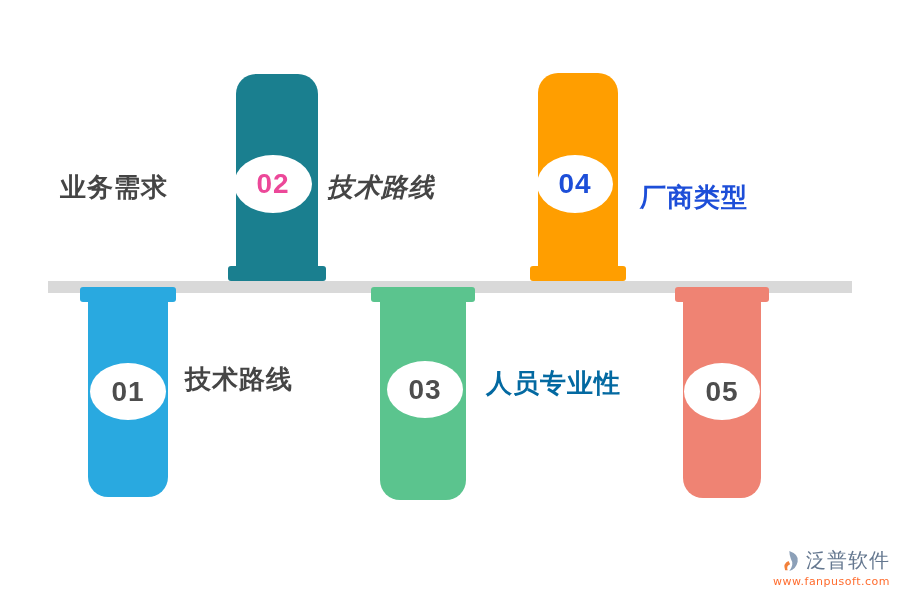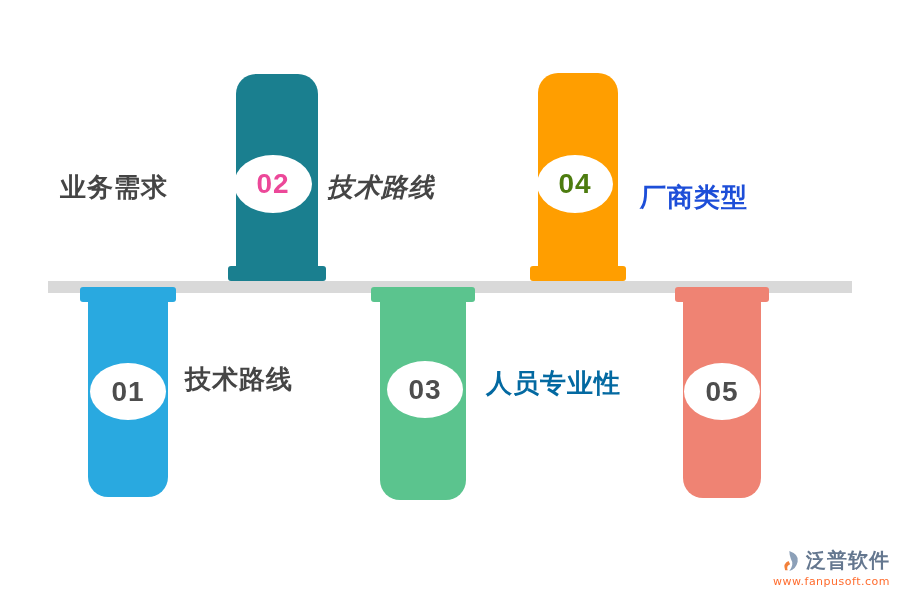--- a/index.html
+++ b/index.html
@@ -85,21 +85,21 @@
     text-align: right;
   }
   .wm-row {
     display: flex;
     align-items: center;
     justify-content: flex-end;
     gap: 5px;
   }
   .wm-brand {
     font-size: 20px;
-    font-weight: 700;
+    font-weight: 400;
     letter-spacing: 1px;
   }
   .wm-url {
     font-size: 11px;
     margin-top: 1px;
     letter-spacing: 0.5px;
   }
 </style>
 </head>
 <body>
@@ -134,21 +134,21 @@
     <div class="ellipse e3">
       <span class="num" style="color: rgb(77, 77, 77);">03</span>
     </div>
     <span class="zh-label l3" style="color: #0369a1;">人员专业性</span>
   </div>
 
   <div>
     <div class="flange f4" style="background-color: rgb(255, 158, 0);"></div>
     <div class="bar b4" style="background-color: rgb(255, 158, 0);"></div>
     <div class="ellipse e4">
-      <span class="num" style="color: #4d7c0f;">04</span>
+      <span class="num" style="color: #1d4ed8;">04</span>
     </div>
     <span class="zh-label l4" style="color: #1d4ed8;">厂商类型</span>
   </div>
 
   <div>
     <div class="flange f5" style="background-color: rgb(239, 131, 115);"></div>
     <div class="bar b5" style="background-color: rgb(239, 131, 115);"></div>
     <div class="ellipse e5">
       <span class="num" style="color: rgb(77, 77, 77);">05</span>
     </div>

